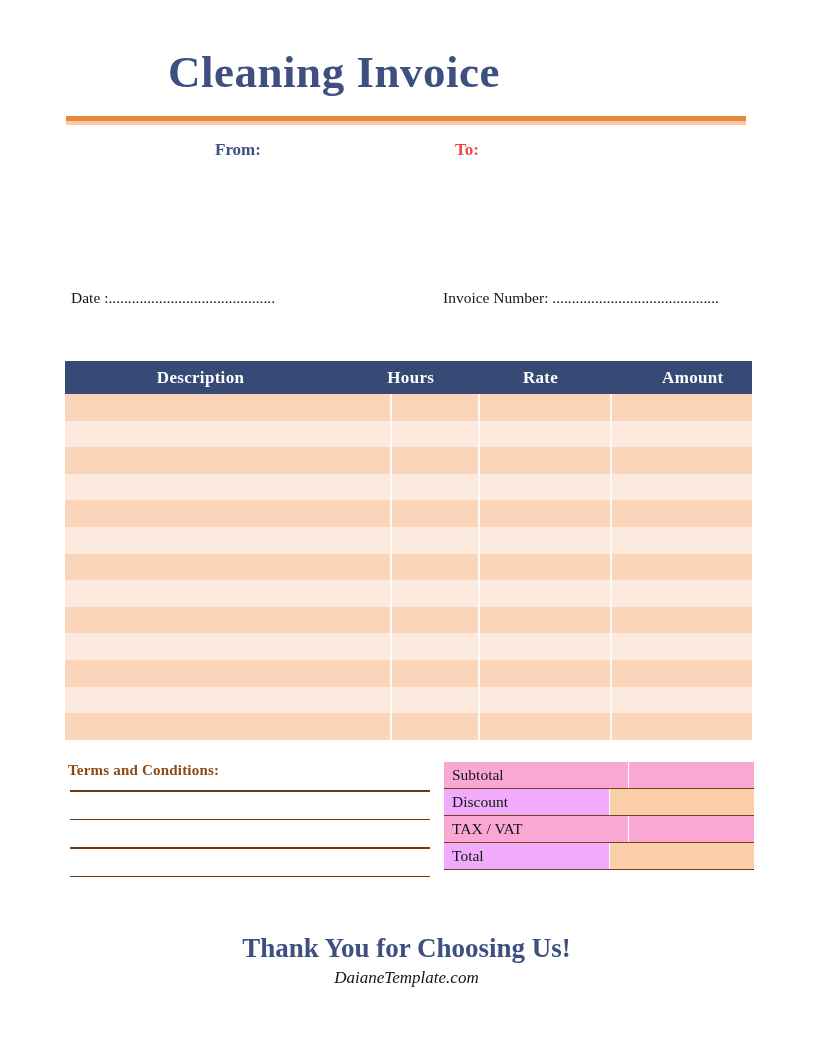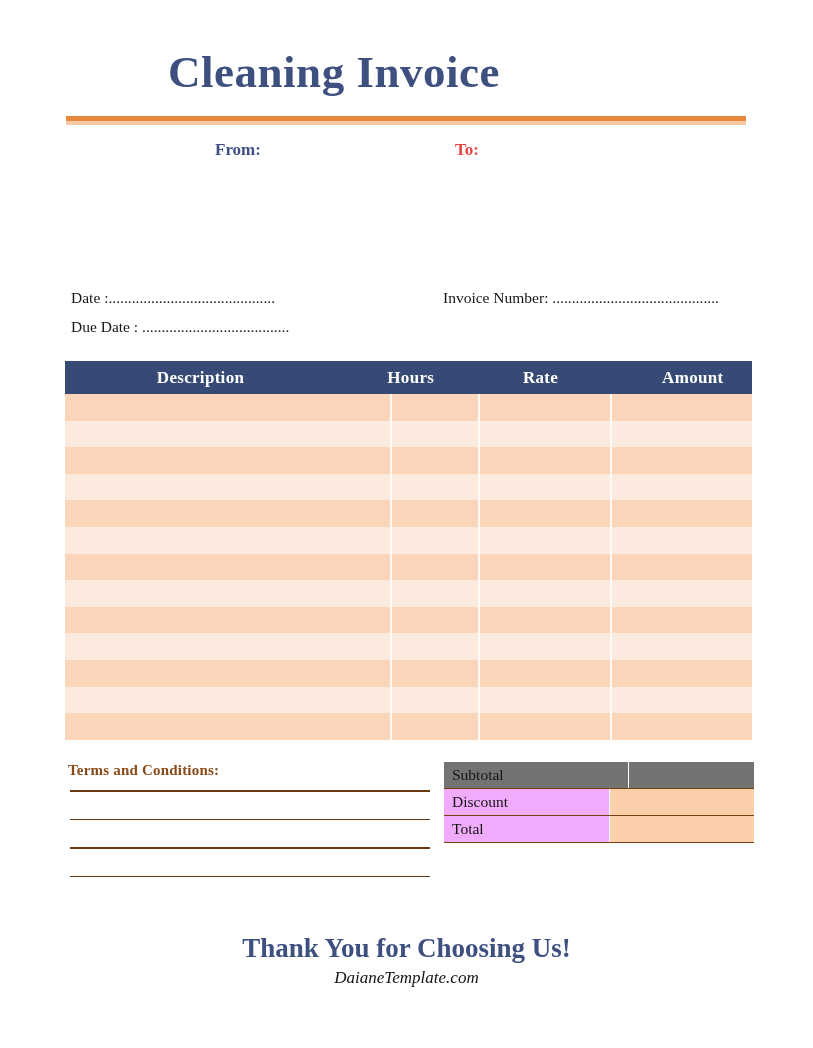--- a/index.html
+++ b/index.html
@@ -164,21 +164,21 @@
     top: 762px;
     width: 310px;
     border-top: 0;
   }
   .totrow {
     display: flex;
     height: 26px;
     align-items: center;
     border-bottom: 1.4px solid #7a4012;
   }
-  .totrow.plain { background: #737373; border-bottom: 1.4px solid #7a4012; gap: 40px; }
+  .totrow.plain { background: #f9a8d4; border-bottom: 1.4px solid #7a4012; gap: 40px; }
   .totrow.fill  { background: #f0abfc; }
   .totrow .label {
     width: 165px;
     padding-left: 8px;
     box-sizing: border-box;
     font-size: 15.5px;
     color: #151515;
   }
   .totrow .value {
     width: 145px;
@@ -221,21 +221,20 @@
   <div class="divider">
     <div class="top"></div>
     <div class="bottom"></div>
   </div>
 
 
   <div class="from-label">From:</div>
   <div class="to-label">To:</div>
 
   <div class="field f-date">Date :...........................................</div>
-  <div class="field f-duedate">Due Date : ......................................</div>
   <div class="field f-invnum">Invoice Number: ...........................................</div>
 
   <div class="table">
     <div class="thead">
       <div class="cell col-desc">Description</div>
       <div class="cell col-hours">Hours</div>
       <div class="cell col-rate">Rate</div>
       <div class="cell col-amount">Amount</div>
     </div>
     <div class="tbody" id="table-body">
@@ -330,20 +329,24 @@
 
   <div class="totals" id="totals-table">
       <div class="totrow plain">
         <div class="label">Subtotal</div>
         <div class="value"></div>
       </div>
       <div class="totrow fill">
         <div class="label">Discount</div>
         <div class="value"></div>
       </div>
+      <div class="totrow plain">
+        <div class="label">TAX / VAT</div>
+        <div class="value"></div>
+      </div>
       <div class="totrow fill bold">
         <div class="label">Total</div>
         <div class="value"></div>
       </div>
     </div>
 
   <div class="thanks">Thank You for Choosing Us!</div>
   <div class="brand">DaianeTemplate.com</div>
 
 </div>

